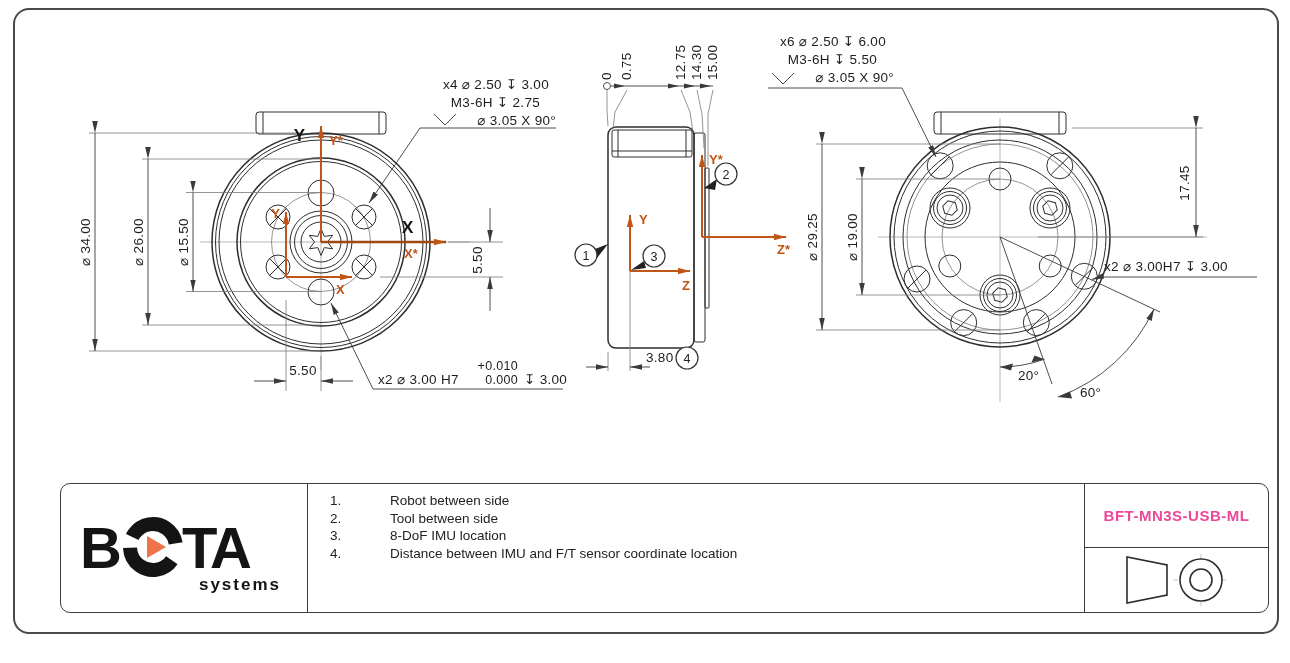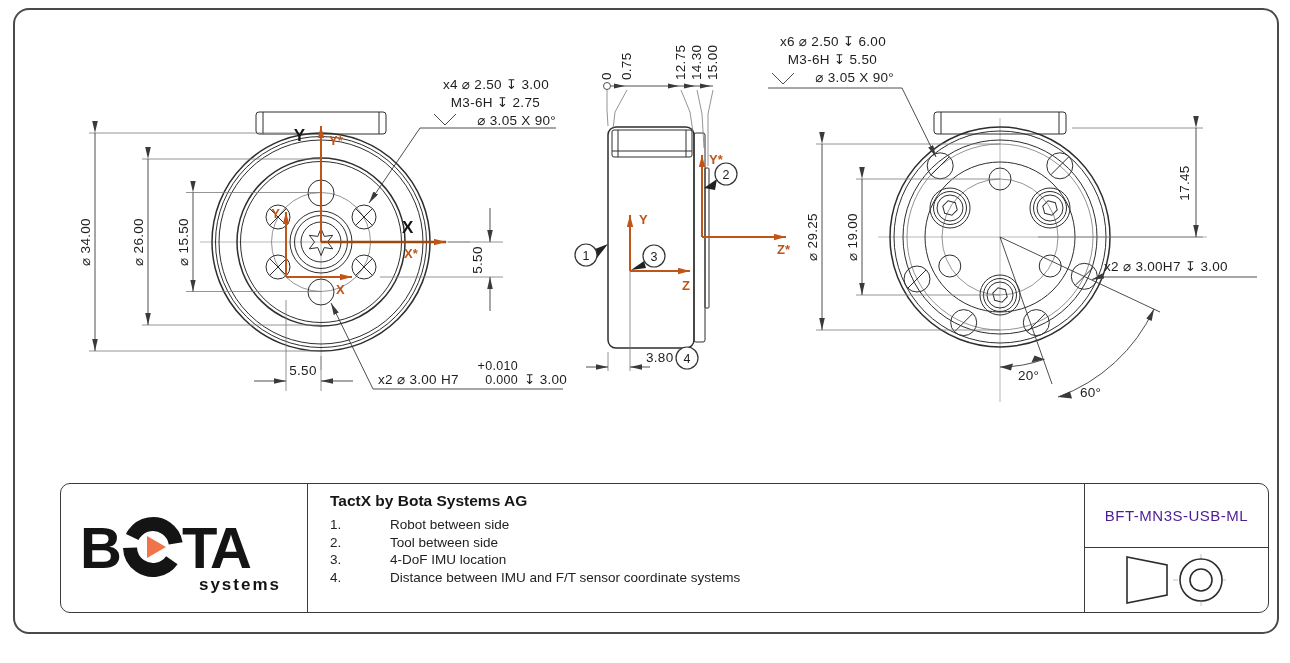--- a/index.html
+++ b/index.html
@@ -26,22 +26,22 @@
   #title-block{position:absolute;left:60px;top:483px;width:1207px;height:128px;
        border:1.6px solid #3b3b3b;border-radius:10px;display:flex;background:#fff;}
   .tb-logo{width:246px;border-right:1.6px solid #3b3b3b;display:flex;
        align-items:center;justify-content:center;}
   .tb-desc{flex:1;padding:8px 10px 0 22px;}
   .tb-title{font-weight:bold;font-size:15.5px;color:#161616;margin-bottom:6px;}
   .tb-row{display:flex;font-size:13.5px;color:#222;line-height:17.5px;}
   .tb-num{width:60px;}
   .tb-right{width:183px;border-left:1.6px solid #3b3b3b;display:flex;flex-direction:column;}
   .tb-part{height:63px;border-bottom:1.6px solid #3b3b3b;display:flex;
-       align-items:center;justify-content:center;font-weight:normal;font-size:15px;
-       letter-spacing:0.5px;color:#4c1d95;}
+       align-items:center;justify-content:center;font-weight:bold;font-size:15px;
+       letter-spacing:0.5px;color:#ec4899;}
   .tb-proj{flex:1;display:flex;align-items:center;justify-content:center;}
 </style>
 </head>
 <body>
 
 <div id="page">
   <div id="sheet-frame"></div>
 
   <svg id="drawing-svg" width="1290" height="480" viewBox="0 0 1290 480">
     <defs>
@@ -358,36 +358,35 @@
         <text x="2" y="68" font-family="Liberation Sans, sans-serif" font-size="58" font-weight="800" fill="#141414">B</text>
         <g>
           <circle cx="75" cy="47" r="23" fill="none" stroke="#141414" stroke-width="14" stroke-dasharray="57 11 58 18" transform="rotate(35 75 47)"></circle>
           <polygon points="69,36 69,58 88,47" fill="#ef744a"></polygon>
         </g>
         <text x="104" y="68" font-family="Liberation Sans, sans-serif" font-size="58" font-weight="800" letter-spacing="-3" fill="#141414">TA</text>
         <text x="203" y="90" text-anchor="end" font-family="Liberation Sans, sans-serif" font-size="17" font-weight="700" letter-spacing="2" fill="#141414">systems</text>
       </svg>
     </div>
     <div class="tb-desc">
-      <div class="tb-title">TactX by Bota Systems AG</div>
       <div class="tb-row">
         <span class="tb-num">1.</span>
         <span>Robot between side</span>
       </div>
       <div class="tb-row">
         <span class="tb-num">2.</span>
         <span>Tool between side</span>
       </div>
       <div class="tb-row">
         <span class="tb-num">3.</span>
-        <span>4-DoF IMU location</span>
+        <span>8-DoF IMU location</span>
       </div>
       <div class="tb-row">
         <span class="tb-num">4.</span>
-        <span>Distance between IMU and F/T sensor coordinate systems</span>
+        <span>Distance between IMU and F/T sensor coordinate location</span>
       </div>
     </div>
     <div class="tb-right">
       <div class="tb-part">BFT-MN3S-USB-ML</div>
       <div class="tb-proj">
         <svg width="112" height="58" viewBox="0 0 112 58">
           <line x1="52" y1="29" x2="106" y2="29" stroke="#b5b5b5" stroke-width="0.8" stroke-dasharray="5 3"></line>
           <line x1="80" y1="3" x2="80" y2="55" stroke="#b5b5b5" stroke-width="0.8" stroke-dasharray="5 3"></line>
           <polygon points="6,6 6,52 46,44 46,14" fill="#fff" stroke="#2c2c2c" stroke-width="1.6"></polygon>
           <circle cx="80" cy="29" r="21" fill="#fff" stroke="#2c2c2c" stroke-width="1.6"></circle>

